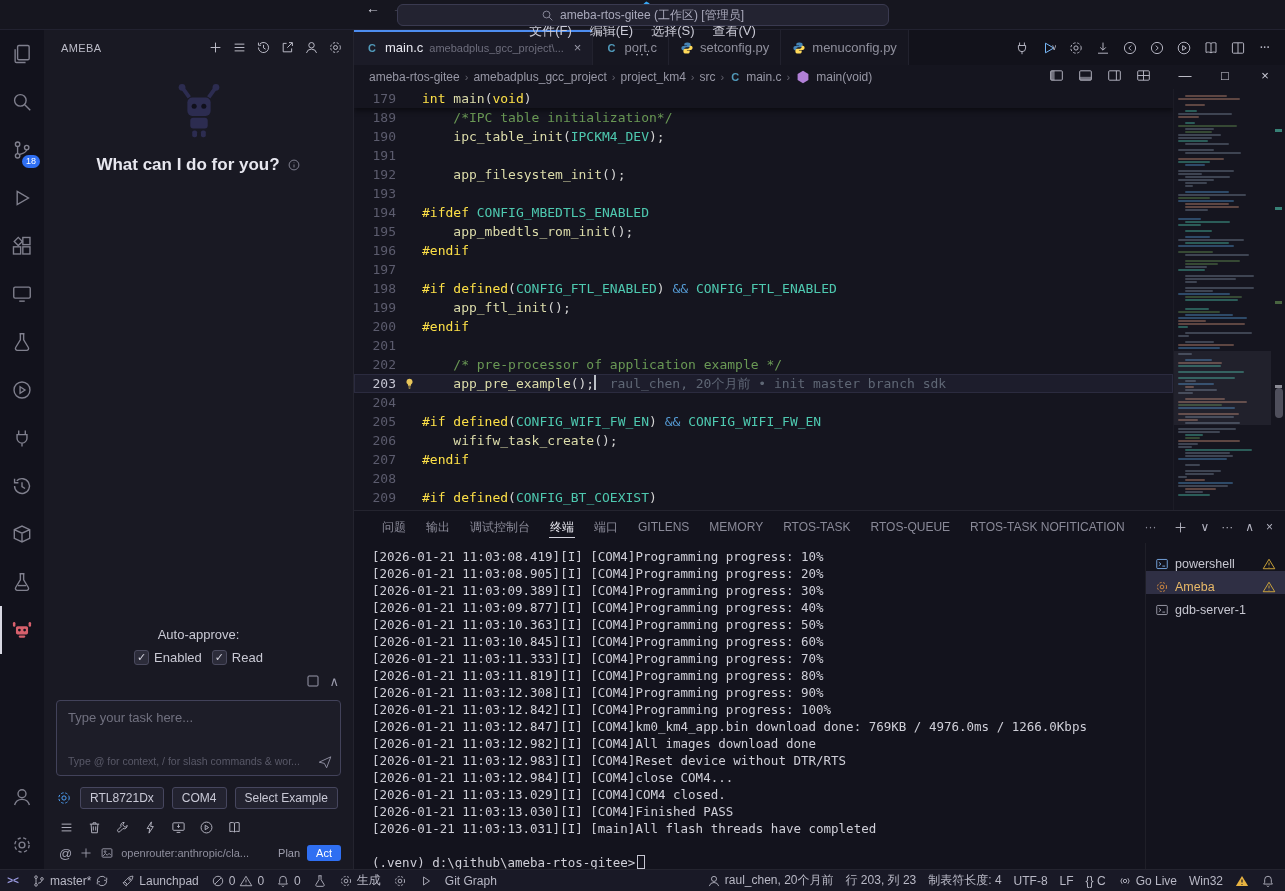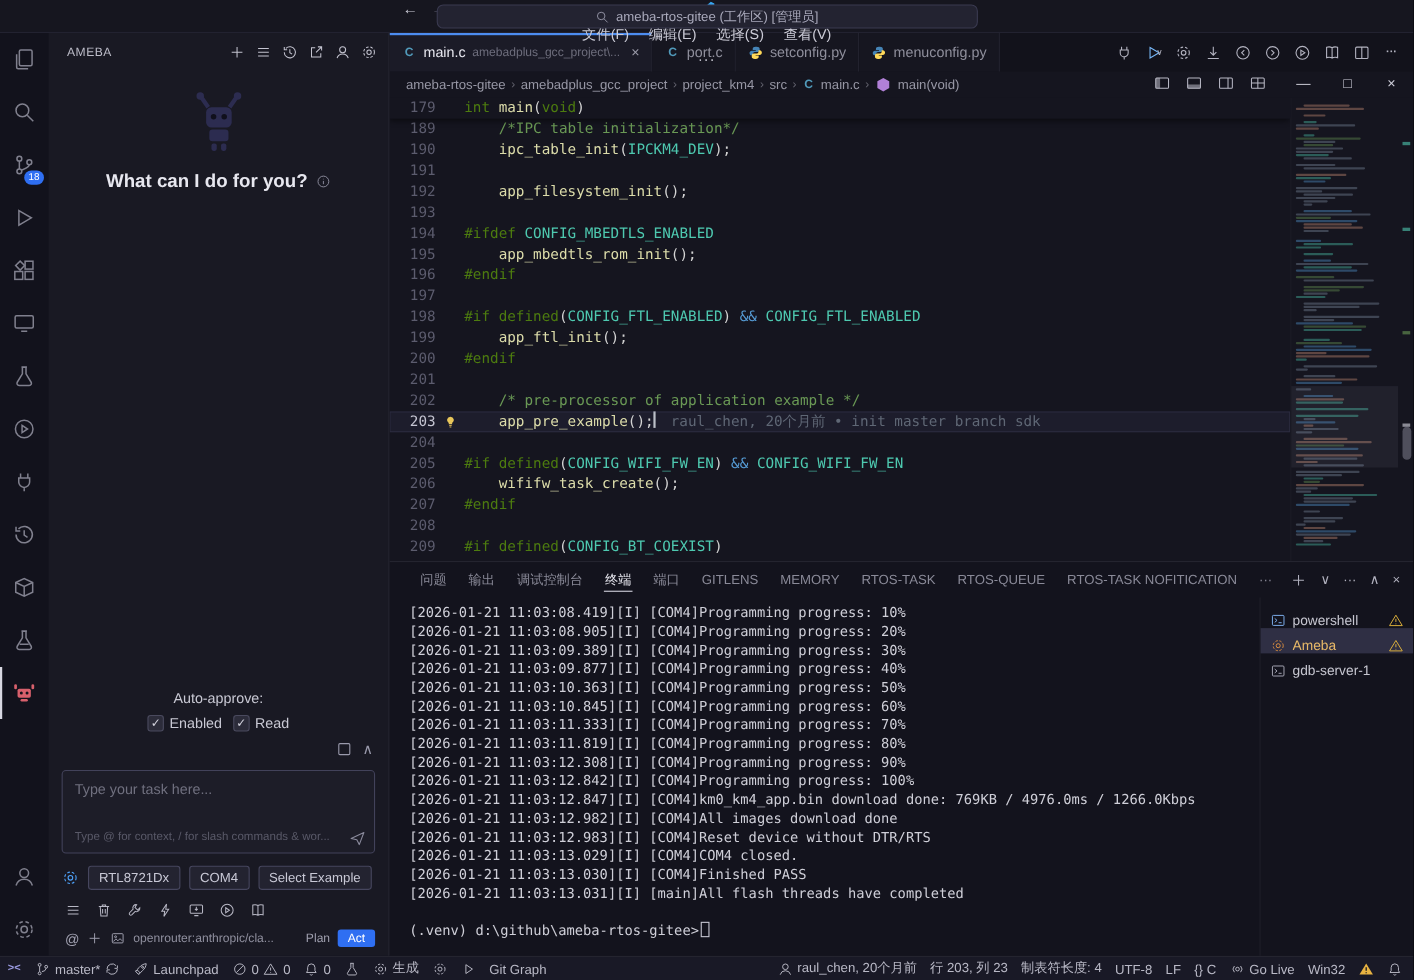--- a/index.html
+++ b/index.html
@@ -77,21 +77,21 @@
   .editor-wrap{flex:1;display:flex;position:relative;overflow:hidden;background:#15151f;}
   .code-area{flex:1;overflow:hidden;}
   .sticky{box-shadow:0 3px 5px rgba(0,0,0,.45);position:relative;z-index:2;background:#15151f;}
   .code-line{height:19px;display:flex;font-family:"DejaVu Sans Mono","Liberation Mono",monospace;font-size:13px;line-height:19px;white-space:pre;}
   .ln{width:42px;text-align:right;color:#5c5c6e;flex:none;}
   .ln.cur{color:#c5c5d2;}
   .glyph{width:26px;flex:none;position:relative;display:flex;align-items:center;justify-content:center;}
   .glyph .bulb{width:13px;height:13px;}
   .lc{flex:1;}
   .code-line.current{background:rgba(110,110,165,.10);outline:1px solid rgba(135,135,185,.14);outline-offset:-1px;}
-  .tk-kw{color:#4d7c0f;}.tk-fn{color:#dcdcaa;}.tk-cm{color:#6a9955;}.tk-mc{color:#4ec9b0;}.tk-pl{color:#d4d4d4;}.tk-op{color:#569cd6;}
+  .tk-kw{color:#fde047;}.tk-fn{color:#dcdcaa;}.tk-cm{color:#6a9955;}.tk-mc{color:#4ec9b0;}.tk-pl{color:#d4d4d4;}.tk-op{color:#569cd6;}
   .caret{display:inline-block;width:1.5px;height:15px;background:#bcc0c8;vertical-align:-2px;}
   .blame{color:#5f6775;margin-left:14px;}
   .minimap{width:112px;flex:none;position:relative;border-left:1px solid rgba(255,255,255,.03);}
   .mm-row{position:absolute;height:2px;border-radius:1px;}
   .mm-slider{position:absolute;left:0;right:14px;top:262px;height:74px;background:rgba(200,200,225,.07);}
   .mm-mark{position:absolute;right:3px;width:7px;height:3px;}
   .vscroll{position:absolute;right:2px;top:299px;width:8px;height:30px;border-radius:4px;background:rgba(215,215,235,.30);}
   
   .panel{height:359px;background:#13131d;border-top:1px solid #24242f;display:flex;flex-direction:column;flex:none;}
   .panel-header{height:32px;display:flex;align-items:center;padding:0 12px 0 18px;flex:none;}
@@ -790,20 +790,21 @@
             <div class="term-line">[2026-01-21 11:03:09.877][I] [COM4]Programming progress: 40%</div>
             <div class="term-line">[2026-01-21 11:03:10.363][I] [COM4]Programming progress: 50%</div>
             <div class="term-line">[2026-01-21 11:03:10.845][I] [COM4]Programming progress: 60%</div>
             <div class="term-line">[2026-01-21 11:03:11.333][I] [COM4]Programming progress: 70%</div>
             <div class="term-line">[2026-01-21 11:03:11.819][I] [COM4]Programming progress: 80%</div>
             <div class="term-line">[2026-01-21 11:03:12.308][I] [COM4]Programming progress: 90%</div>
             <div class="term-line">[2026-01-21 11:03:12.842][I] [COM4]Programming progress: 100%</div>
             <div class="term-line">[2026-01-21 11:03:12.847][I] [COM4]km0_km4_app.bin download done: 769KB / 4976.0ms / 1266.0Kbps</div>
             <div class="term-line">[2026-01-21 11:03:12.982][I] [COM4]All images download done</div>
             <div class="term-line">[2026-01-21 11:03:12.983][I] [COM4]Reset device without DTR/RTS</div>
+            <div class="term-line">[2026-01-21 11:03:12.984][I] [COM4]close COM4...</div>
             <div class="term-line">[2026-01-21 11:03:13.029][I] [COM4]COM4 closed.</div>
             <div class="term-line">[2026-01-21 11:03:13.030][I] [COM4]Finished PASS</div>
             <div class="term-line">[2026-01-21 11:03:13.031][I] [main]All flash threads have completed</div>
             <div class="term-line term-prompt"><span>(.venv) d:\github\ameba-rtos-gitee&gt;</span><span class="term-cursor"></span></div>
           </div>
         <div class="term-list" id="term-list">
             <div class="tl-row">
               <span class="ic" style="color: rgb(127, 178, 240);">
                 <svg viewBox="0 0 16 16" aria-hidden="true">
                   <rect x="2" y="2.8" width="12" height="10.4" rx="1" stroke="currentColor" fill="none"></rect>

